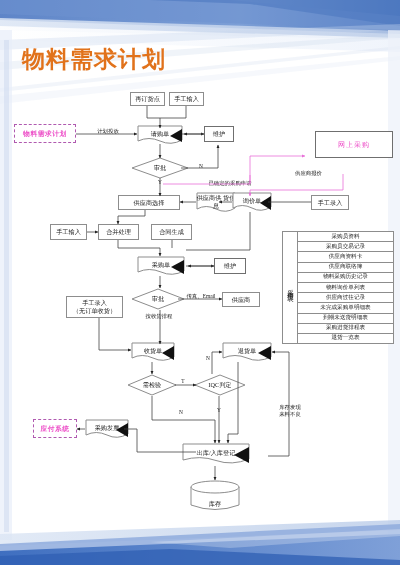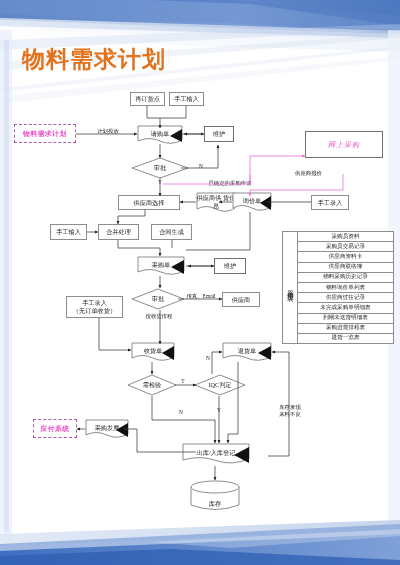--- a/index.html
+++ b/index.html
@@ -234,21 +234,21 @@
 
 <div class="diamond" style="left:131px;top:157px;width:58px;height:22px;">
   <svg width="58" height="22" viewBox="0 0 58 22">
       <path d="M29,1 L57,11 L29,21 L1,11 Z" fill="#fff" stroke="#8d8d8d" stroke-width="1"></path>
     </svg>
   <div class="lbl">审批</div>
 </div>
 <div class="elabel" style="left:196px;top:163px;width:10px;">N</div>
 <div class="elabel" style="left:155px;top:179px;width:10px;">Y</div>
 
-<div class="onlinebox" style="left:305px;top:131px;width:78px;height:27px;font-style:italic;">网上采购</div>
+<div class="onlinebox" style="left:315px;top:131px;width:78px;height:27px;">网上采购</div>
 <div class="elabel" style="left:286px;top:170px;width:45px;">供应商报价</div>
 <div class="elabel" style="left:200px;top:180px;width:60px;">已确定的采购申请</div>
 
 <div class="node" style="left:118px;top:195px;width:62px;height:15px;">供应商选择</div>
 
 <div class="docwrap" style="left:196px;top:192px;width:40px;height:22px;">
   <svg width="40" height="22" viewBox="0 0 40 22">
       <path d="M1,1 L39,1 L39,16 Q30,22 20,17 Q10,12 1,17 Z" fill="#fff" stroke="#8d8d8d" stroke-width="1"></path>
     </svg>
   <div class="lbl">供应商供

